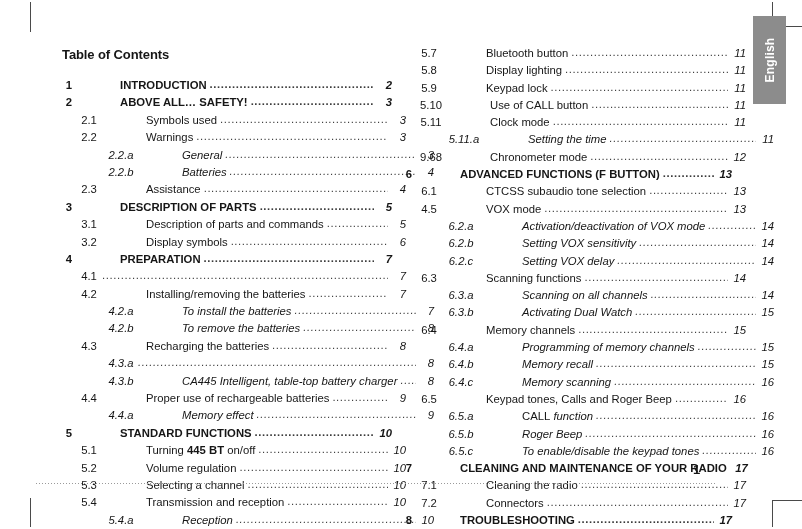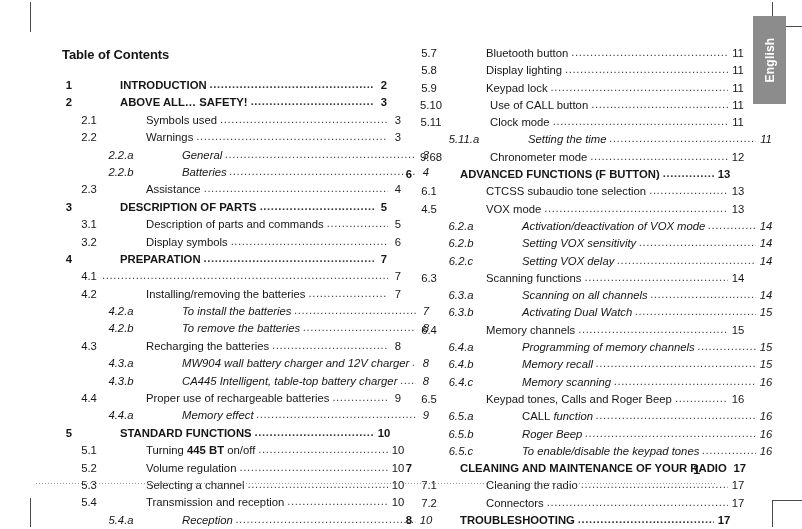--- a/index.html
+++ b/index.html
@@ -97,22 +97,23 @@
     flex: 1 1 auto;
     overflow: hidden;
     white-space: nowrap;
     font-size: 11.3px;
     letter-spacing: 0.6px;
     color: #3a3a3a;
     transform: translateY(-1px);
   }
   .pg {
     flex: none;
-    text-align: center;
+    text-align: right;
     padding-left: 2px;
+    font-style: italic;
   }
 
   
   .lvl1 { font-weight: bold; }
   .lvl1 .num { width: 14px; }
   .lvl1 .pg  { width: 16px; }
 
   
   .lvl2 { padding-left: 14px; }
   .lvl2 .num { width: 26px; }
@@ -263,21 +264,20 @@
         <span class="pg">8</span>
       </div>
       <div class="row lvl2">
         <span class="num">4.3</span>
         <span class="txt">Recharging the batteries</span>
         <span class="dots">...........................................................................................................................................</span>
         <span class="pg">8</span>
       </div>
       <div class="row lvl3">
         <span class="num">4.3.a</span>
-        <span class="txt">MW904 wall battery charger and 12V charger</span>
         <span class="dots">...........................................................................................................................................</span>
         <span class="pg">8</span>
       </div>
       <div class="row lvl3">
         <span class="num">4.3.b</span>
         <span class="txt">CA445 Intelligent, table-top battery charger</span>
         <span class="dots">...........................................................................................................................................</span>
         <span class="pg">8</span>
       </div>
       <div class="row lvl2">

